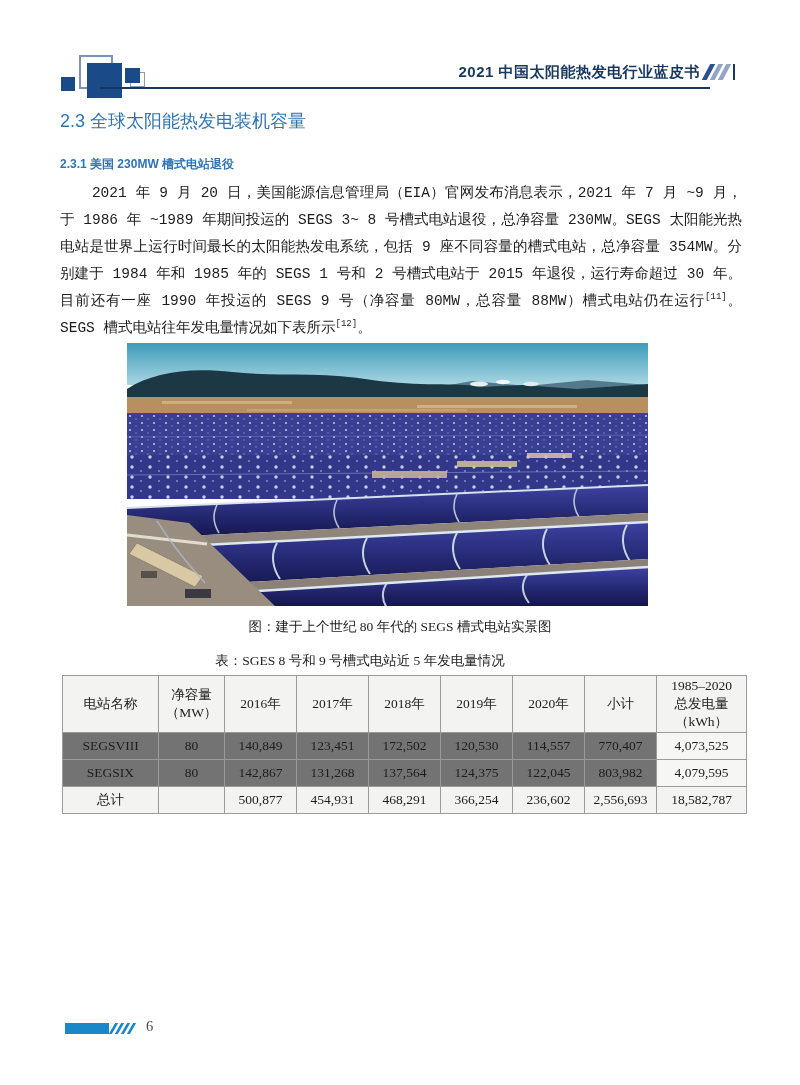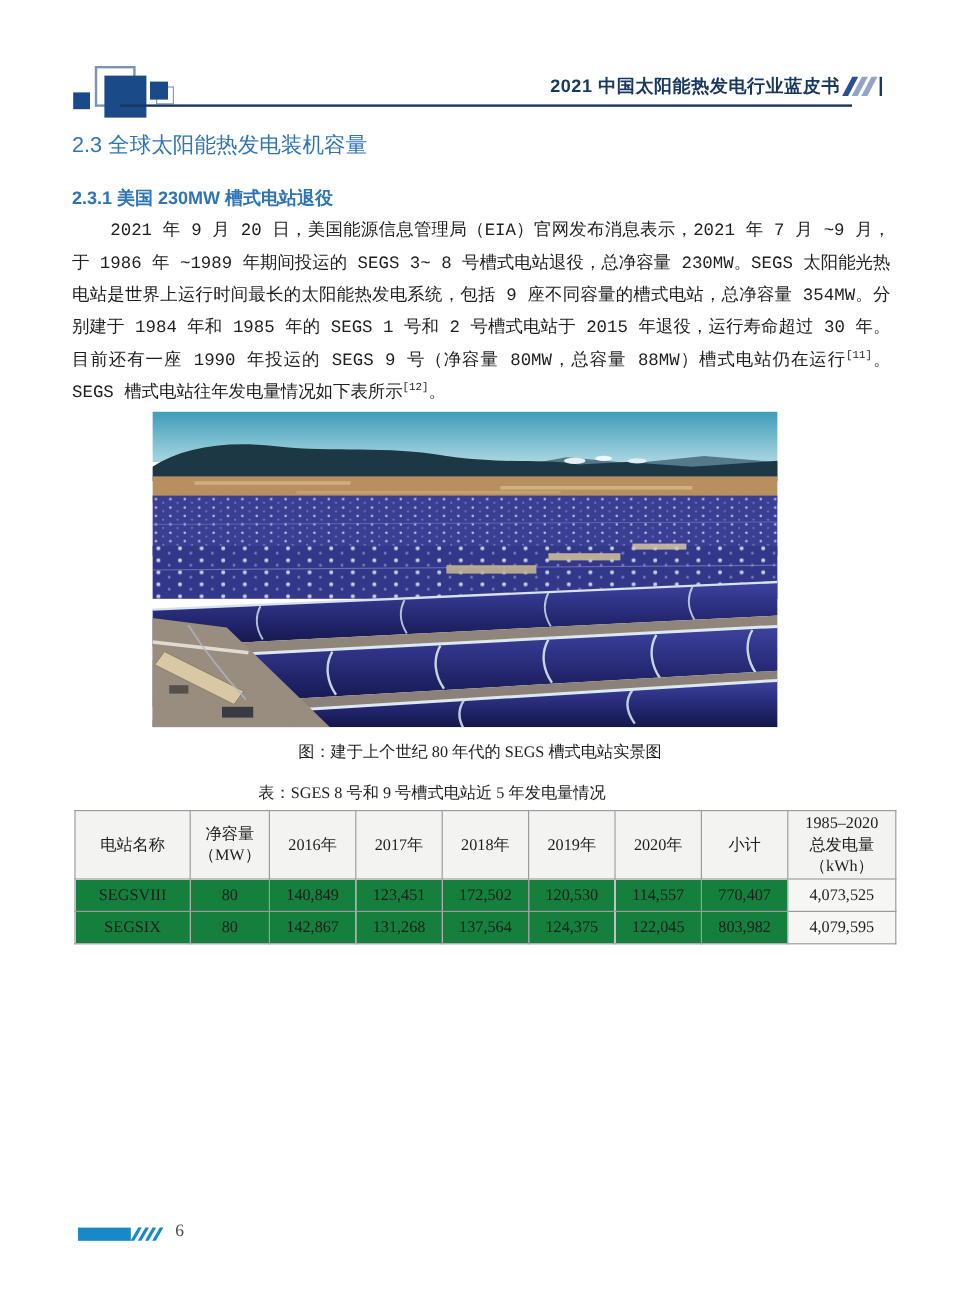--- a/index.html
+++ b/index.html
@@ -34,21 +34,21 @@
 
   
   .h-section {
     position: absolute; left: 60px; top: 100px;
     font-family: "Liberation Sans", "DejaVu Sans", sans-serif;
     font-size: 18px; font-weight: normal; color: #2E74B5;
   }
   .h-sub {
     position: absolute; left: 60px; top: 147px;
     font-family: "Liberation Sans", "DejaVu Sans", sans-serif;
-    font-size: 15px; font-weight: bold; color: #2E74B5;
+    font-size: 12px; font-weight: bold; color: #2E74B5;
   }
 
   
   .para {
     position: absolute; left: 60px; top: 171px; width: 682px;
     font-size: 14.5px; line-height: 27px; text-align: justify; text-indent: 2.2em;
     color: #1d1d1d;
     font-family: Liberation Mono, monospace;
   }
   .para sup { font-size: 9px; line-height: 0; }
@@ -72,21 +72,21 @@
     font-size: 13.5px; color: #1d1d1d;
   }
   .data-table th, .data-table td {
     border: 1px solid #9b9b9b; text-align: center; padding: 0 2px;
     overflow: hidden;
   }
   .data-table thead th {
     height: 57px; background: #f3f3f1; font-weight: normal;
     white-space: pre-line; line-height: 18px;
   }
-  .data-table tbody td { height: 27px; background: #15803d; }
+  .data-table tbody td { height: 27px; background: #737373; }
   .data-table tbody td.col-last { background: #f6f6f4; }
   .data-table tbody tr.row-total td { background: #f3f3f1; }
 
   
   .footer-bar { position: absolute; left: 65px; top: 1014px; width: 44px; height: 11px; background: #1888C8; }
   .footer-slashes { position: absolute; left: 112px; top: 1014px; width: 26px; height: 11px; }
   .footer-slashes .fs { position: absolute; top: 0; width: 3px; height: 11px; background: #1888C8; transform: skewX(-30deg); }
   .fs1 { left: 0; } .fs2 { left: 6px; } .fs3 { left: 12px; } .fs4 { left: 18px; }
   .footer-page { position: absolute; left: 146px; top: 1009px; font-size: 14.5px; color: #4a4a4a; }
 </style>
@@ -235,20 +235,31 @@
         <td>SEGSIX</td>
         <td>80</td>
         <td>142,867</td>
         <td>131,268</td>
         <td>137,564</td>
         <td>124,375</td>
         <td>122,045</td>
         <td>803,982</td>
         <td class="col-last">4,079,595</td>
       </tr>
+      <tr class="row-total">
+        <td>总计</td>
+        <td></td>
+        <td>500,877</td>
+        <td>454,931</td>
+        <td>468,291</td>
+        <td>366,254</td>
+        <td>236,602</td>
+        <td>2,556,693</td>
+        <td class="col-last">18,582,787</td>
+      </tr>
     </tbody>
   </table>
 
   <div class="footer-bar"></div>
   <div class="footer-slashes">
     <span class="fs fs1"></span>
     <span class="fs fs2"></span>
     <span class="fs fs3"></span>
     <span class="fs fs4"></span>
   </div>

